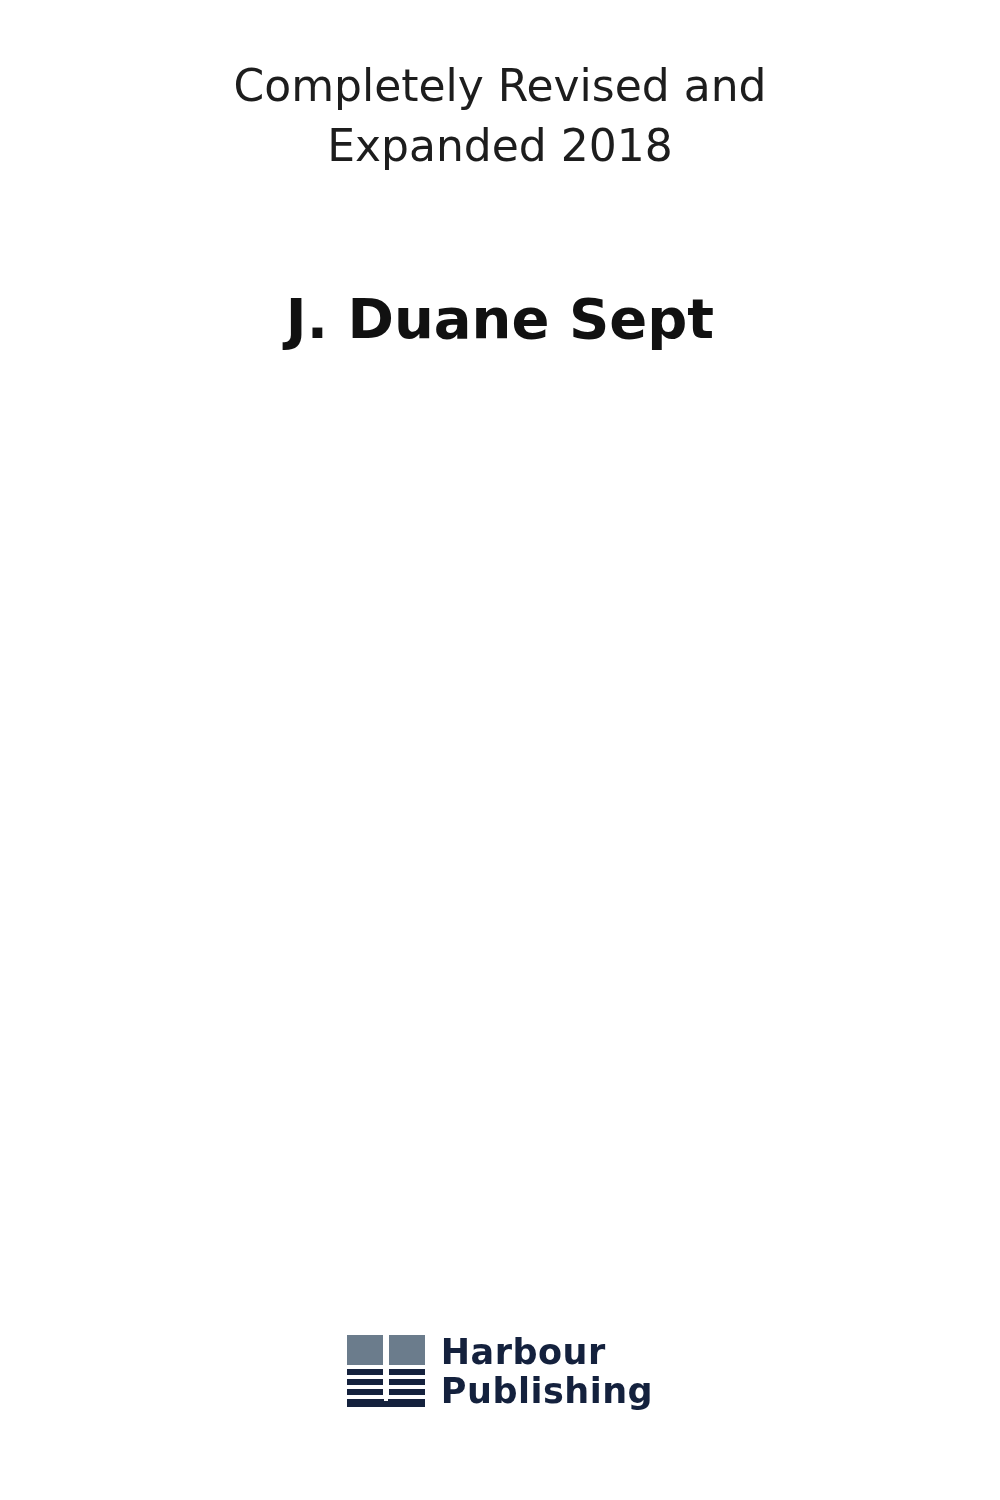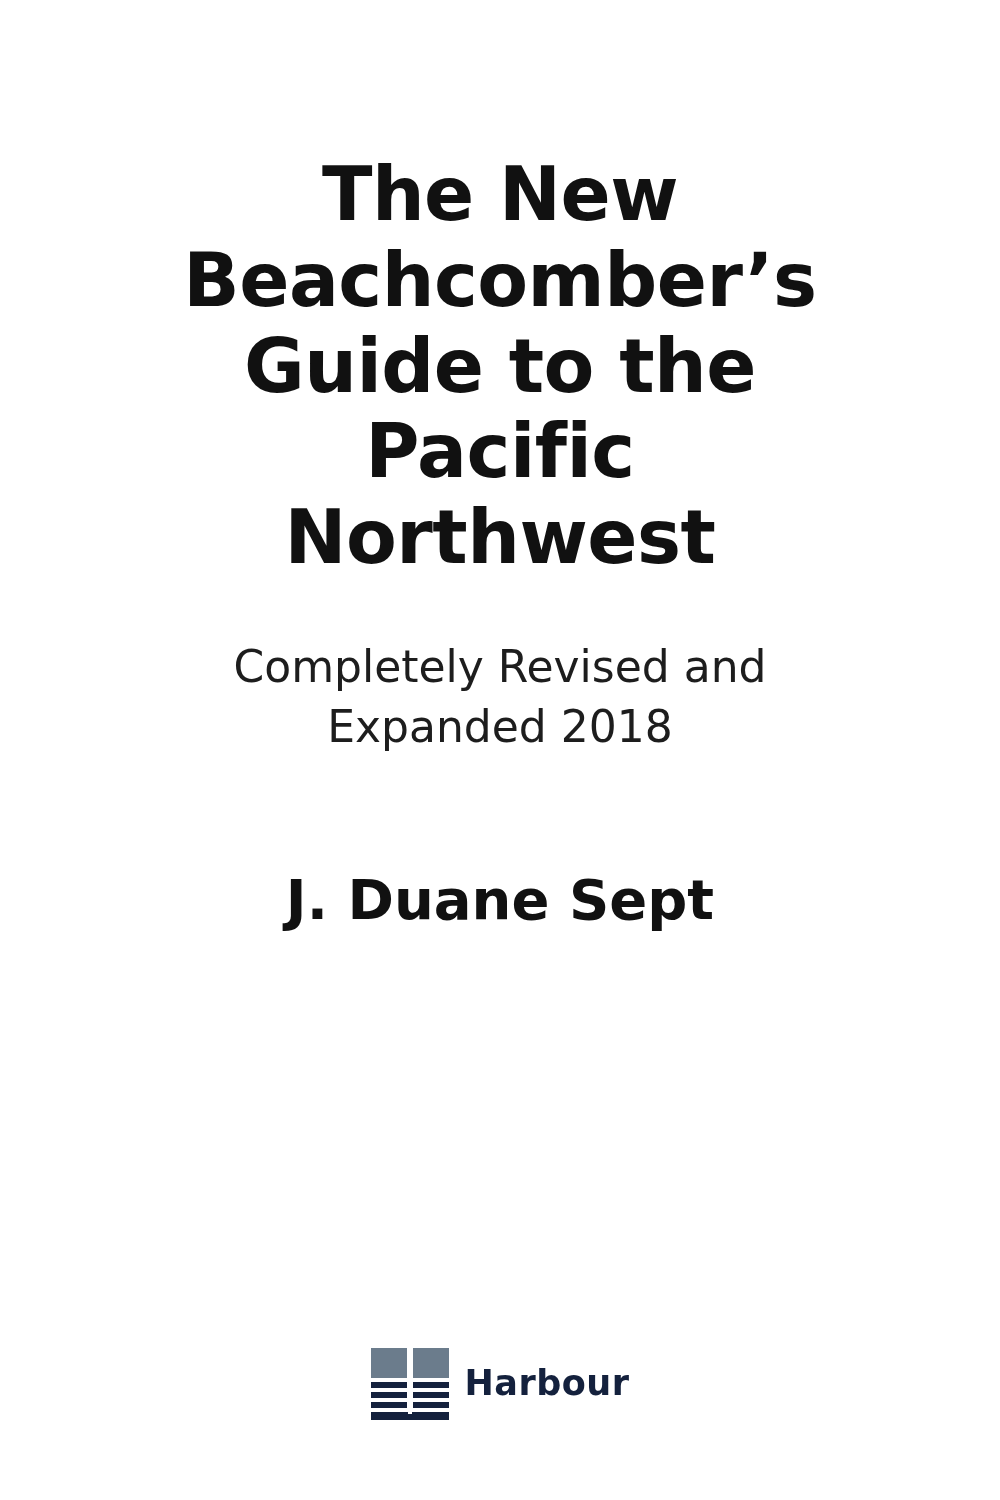--- a/index.html
+++ b/index.html
@@ -60,21 +60,21 @@
     font-weight: bold;
     font-size: 56px;
     line-height: 1.2;
     color: #111111;
     margin: 0;
   }
   .publisher-block {
     position: absolute;
     left: 0;
     right: 0;
-    bottom: 78px;
+    bottom: 91px;
     display: flex;
     justify-content: center;
     align-items: center;
   }
   .publisher-logo {
     display: flex;
     align-items: center;
     gap: 16px;
   }
   .logo-mark {
@@ -95,28 +95,20 @@
     letter-spacing: 0.5px;
     color: #14213d;
   }
   .logo-line-1 { margin-bottom: 4px; }
 </style>
 </head>
 <body>
 
 <div class="page">
 
-  <div class="title-block">
-    <h1 class="book-title">
-      <span>The New</span><br>
-      <span>Beachcomber’s</span><br>
-      <span>Guide to the Pacific</span><br>
-      <span>Northwest</span>
-    </h1>
-  </div>
 
   <div class="subtitle-block">
     <p class="book-subtitle">
       <span>Completely Revised and</span><br>
       <span>Expanded 2018</span>
     </p>
   </div>
 
   <div class="author-block">
     <p class="book-author">J. Duane Sept</p>
@@ -133,17 +125,18 @@
           <rect x="0" y="44" width="36" height="6" fill="#14213d"></rect>
           <rect x="42" y="44" width="36" height="6" fill="#14213d"></rect>
           <rect x="0" y="54" width="36" height="6" fill="#14213d"></rect>
           <rect x="42" y="54" width="36" height="6" fill="#14213d"></rect>
           <rect x="0" y="64" width="78" height="8" fill="#14213d"></rect>
           <rect x="37" y="0" width="4" height="66" fill="#ffffff"></rect>
         </svg>
       </span>
       <span class="logo-text">
         <span class="logo-line logo-line-1">Harbour</span>
+        <span class="logo-line logo-line-2">Publishing</span>
       </span>
     </div>
   </div>
 
 </div>
 
 </body></html>

